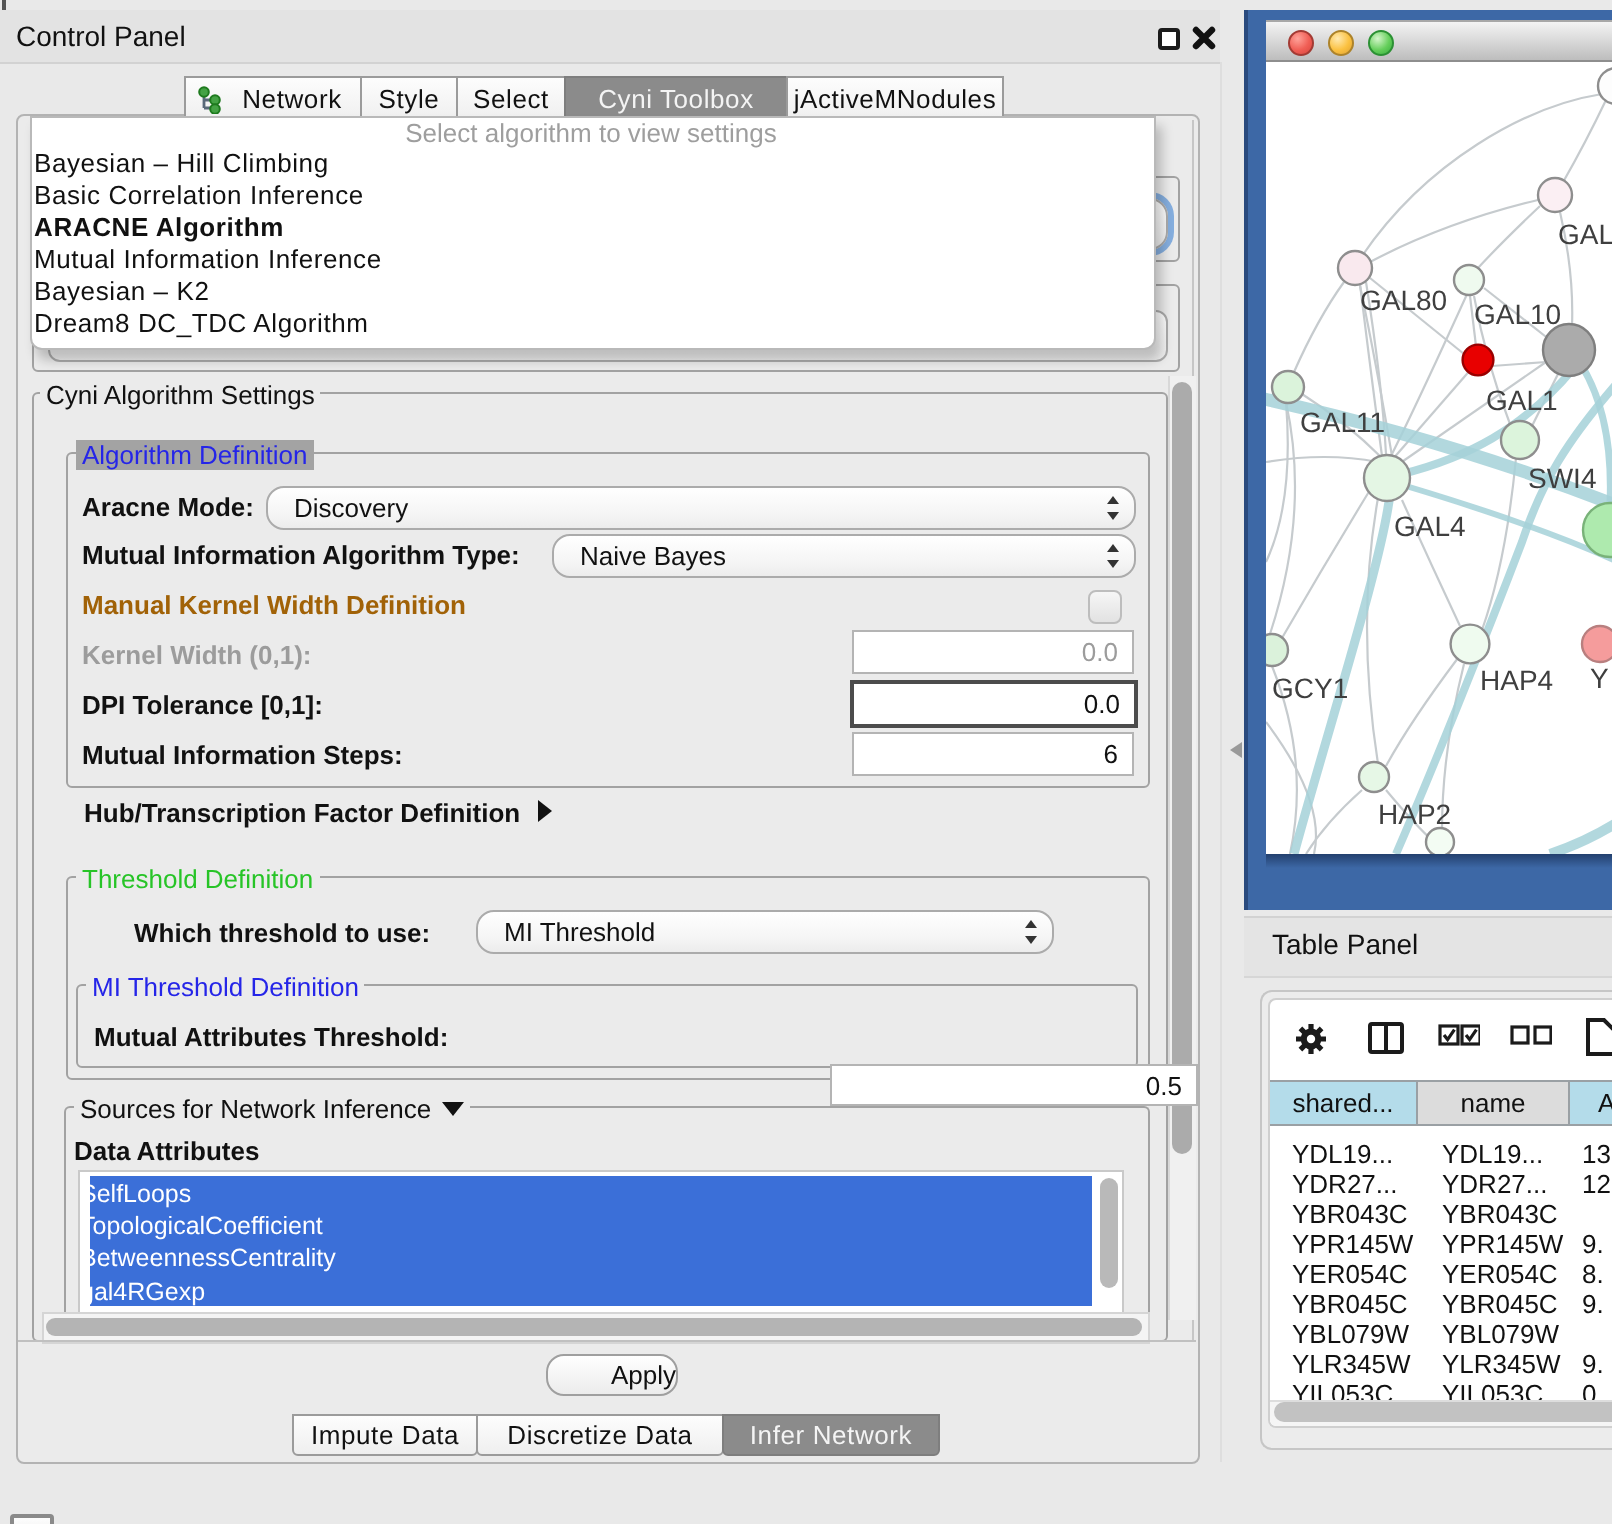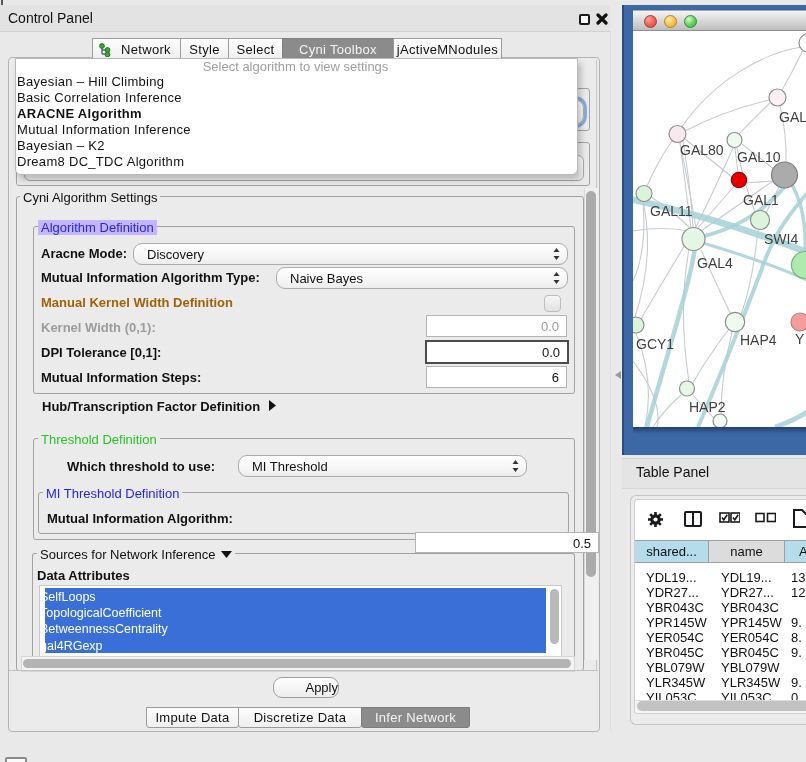--- a/index.html
+++ b/index.html
@@ -50,21 +50,21 @@
 <div class="gb" style="left:16px;top:142px;width:572px;height:42px;background:#ebebeb;"></div>
 <div class="combo" style="left:24px;top:155px;width:558px;height:24px;border-radius:6px;"></div>
 
 <div class="a" style="left:584px;top:188px;width:13px;height:472px;background:#f0f0f0;border-left:1px solid #d8d8d8;"></div>
 <div class="a" style="left:585.5px;top:191px;width:10px;height:386px;background:#ababab;border-radius:5px;"></div>
 
 <div class="gb" style="left:16px;top:196px;width:566px;height:473px;border-radius:3px;"></div>
 <div class="a" style="left:20px;top:190px;background:#ebebeb;padding:0 3px;">Cyni Algorithm Settings</div>
 
 <div class="gb" style="left:33px;top:226px;width:540px;height:166px;"></div>
-<div class="a" style="left:38px;top:220px;background:#c4b5fd;padding:0 3px;color:#2525e8;">Algorithm Definition</div>
+<div class="a" style="left:38px;top:220px;background:#a3a3a3;padding:0 3px;color:#2525e8;">Algorithm Definition</div>
 
 <div class="a b" style="left:41px;top:246px;">Aracne Mode:</div>
 <div class="combo" style="left:133px;top:243px;width:433px;height:20px;">
     <span class="tx">Discovery</span>
  <svg class="spin" viewBox="0 0 7 12">
       <path d="M3.5 0 L6.5 4 L0.5 4 Z" fill="#333"></path>
       <path d="M3.5 12 L6.5 8 L0.5 8 Z" fill="#333"></path>
     </svg>
   </div>
 
@@ -107,21 +107,21 @@
 <div class="combo" style="left:238px;top:455px;width:287px;height:20px;">
     <span class="tx">MI Threshold</span>
  <svg class="spin" viewBox="0 0 7 12">
       <path d="M3.5 0 L6.5 4 L0.5 4 Z" fill="#333"></path>
       <path d="M3.5 12 L6.5 8 L0.5 8 Z" fill="#333"></path>
     </svg>
   </div>
 
 <div class="gb" style="left:38px;top:492px;width:529px;height:40px;"></div>
 <div class="a" style="left:43px;top:486px;background:#ebebeb;padding:0 3px;color:#2525e8;">MI Threshold Definition</div>
-<div class="a b" style="left:47px;top:511px;">Mutual Information Algorithm:</div>
+<div class="a b" style="left:47px;top:511px;">Mutual Attributes Threshold:</div>
 <div class="fld" style="left:415px;top:532px;width:146px;height:19px;padding-left:36px;">
     <span>0.5</span>
   </div>
 
 <div class="gb" style="left:32px;top:553px;width:541px;height:116px;border-bottom:none;border-radius:3px 3px 0 0;"></div>
 <div class="a" style="left:37px;top:547px;background:#ebebeb;padding:0 3px;">Sources for Network Inference
  <svg width="11" height="9" viewBox="0 0 11 9" style="margin-left:2px">
       <path d="M0 1 L11 1 L5.5 8 Z" fill="#111"></path>
     </svg></div>
 <div class="a b" style="left:37px;top:568px;">Data Attributes</div>

